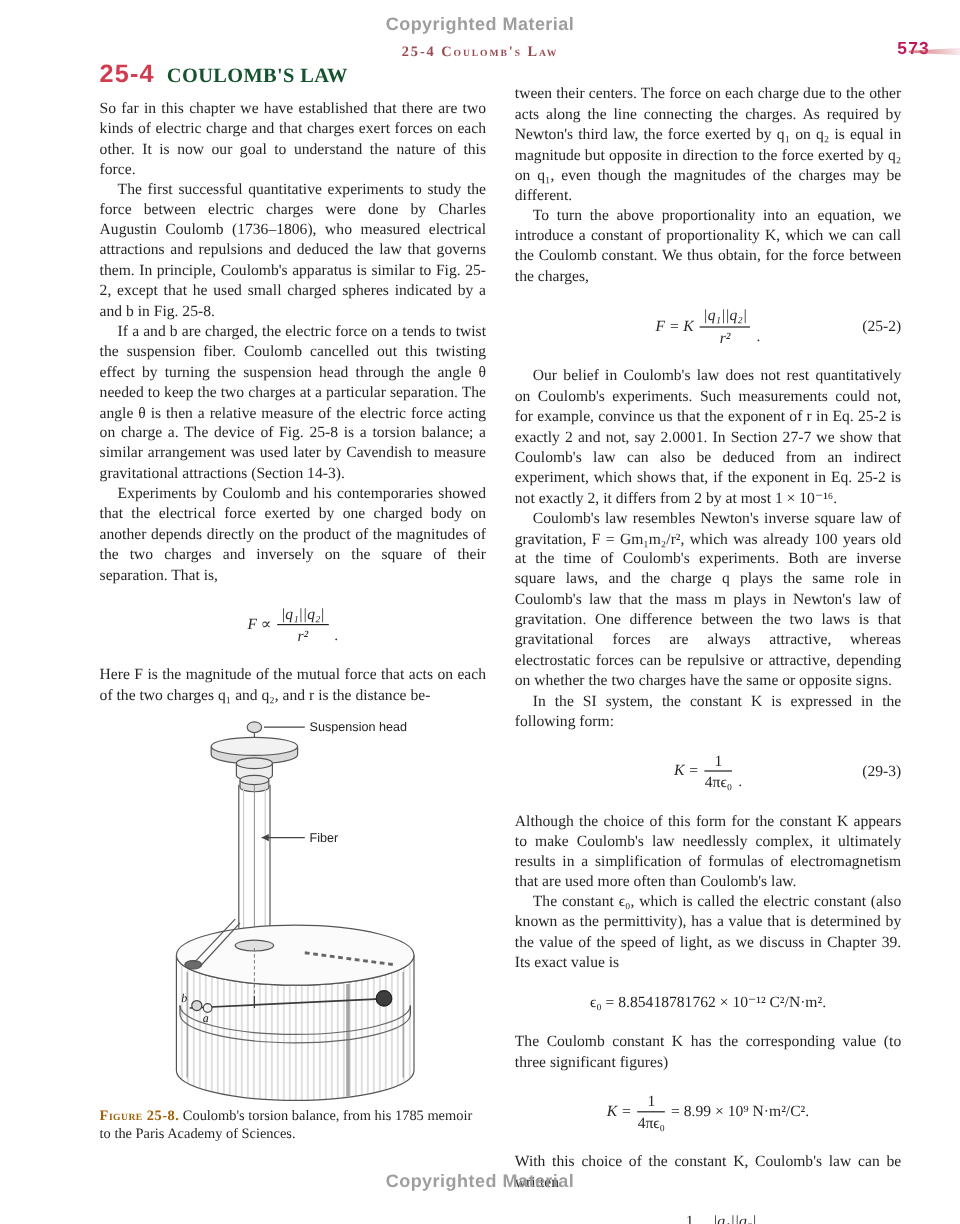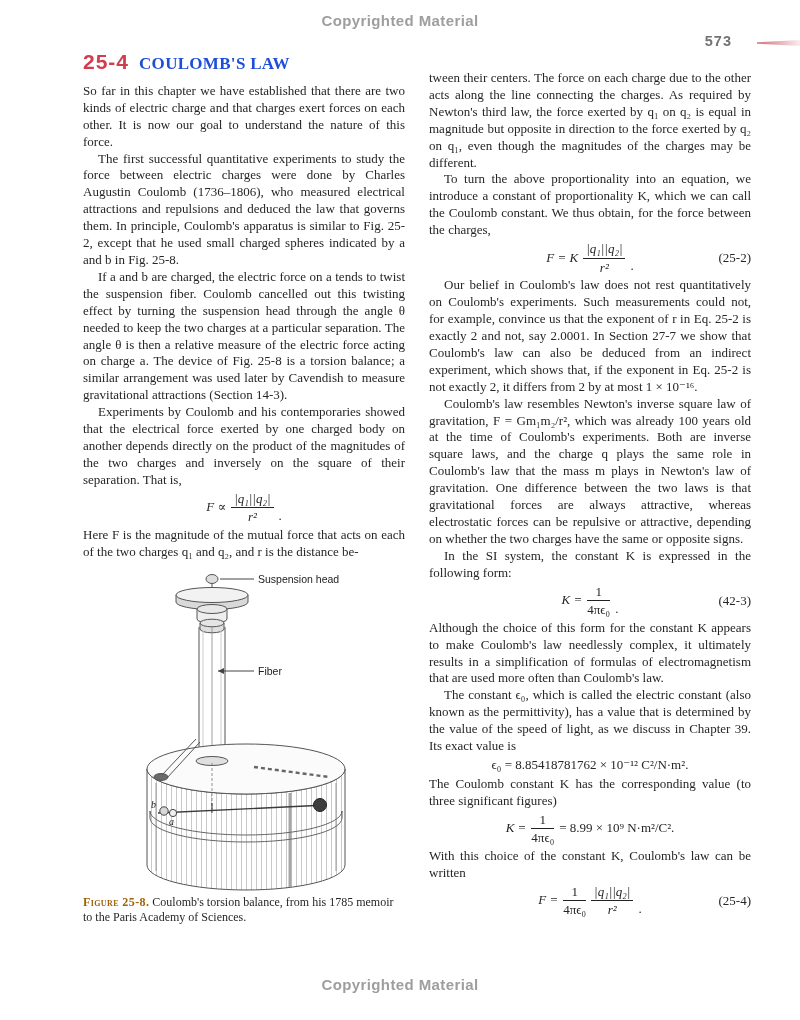--- a/index.html
+++ b/index.html
@@ -8,40 +8,40 @@
 
   .watermark{position:absolute;width:100%;text-align:center;
              font-family:"Liberation Sans","DejaVu Sans",sans-serif;
              font-weight:700;color:#9e9e9e;font-size:15px;letter-spacing:.4px;}
   .wm-top{top:12px;}
   .wm-bottom{top:976px;}
 
   .running-head{position:absolute;top:36px;width:100%;text-align:center;
                 font-variant:small-caps;font-weight:700;letter-spacing:1.6px;
                 font-size:12px;color:#9a4a52;}
-  .page-number{position:absolute;top:33px;left:672px;width:60px;text-align:right;
+  .page-number{position:absolute;top:33px;left:715px;width:60px;text-align:right;
                font-family:"Liberation Sans","DejaVu Sans",sans-serif;font-weight:700;
-               font-size:14.5px;color:#737373;letter-spacing:1px;}
+               font-size:14.5px;color:#be185d;letter-spacing:1px;}
   .swoosh{position:absolute;top:40px;left:757px;width:43px;height:6px;
           background:linear-gradient(to right,rgba(196,67,79,.75),rgba(231,180,187,.25));
           clip-path:polygon(0 38%,100% 0,100% 100%,0 62%);}
 
   .col{position:absolute;width:322px;text-align:justify;font-size:13px;line-height:16.9px;}
   .col-left{left:83px;top:54px;}
   .col-right{left:429px;top:70px;}
 
   .section-heading{margin:0 0 10px 0;display:flex;align-items:baseline;gap:10px;}
   .sec-num{font-family:"Liberation Sans","DejaVu Sans",sans-serif;font-weight:800;
            font-size:21px;color:#d13c4e;letter-spacing:1px;}
-  .sec-title{font-weight:700;font-size:17px;letter-spacing:.3px;color:#1d4ed8;}
+  .sec-title{font-weight:700;font-size:17px;letter-spacing:.3px;color:#14532d;}
 
   p.body-p{margin:0;text-indent:15px;}
   p.noindent{text-indent:0;}
 
-  .eq-row{position:relative;text-align:center;margin:2px 0;}
+  .eq-row{position:relative;text-align:center;margin:16px 0;}
   .eq-main{display:inline-flex;align-items:center;gap:5px;}
   .frac{display:inline-flex;flex-direction:column;text-align:center;
         font-size:13px;line-height:1.2;}
   .frac .num{border-bottom:1px solid #222;padding:0 3px 1px;display:block;}
   .frac .den{padding-top:1px;display:block;}
   .var{font-style:italic;}
   .eq-period{align-self:flex-end;}
   .eq-number{position:absolute;right:0;top:50%;transform:translateY(-50%);font-size:13px;}
   .eq-line{font-size:13px;text-align:center;}
 
@@ -52,20 +52,21 @@
 
   .fig-svg text{font-family:"Liberation Sans","DejaVu Sans",sans-serif;font-size:10.5px;fill:#222;}
   .fig-svg text.it{font-family:"Liberation Serif","DejaVu Serif",serif;font-style:italic;font-size:10px;}
 </style>
 </head>
 <body>
 
 <div class="page">
 
   <div class="watermark wm-top">Copyrighted Material</div>
+  <div class="running-head">25-4 Coulomb's Law</div>
   <div class="page-number">573</div>
   <div class="swoosh"></div>
 
   <div class="col col-left">
     <h2 class="section-heading">
       <span class="sec-num">25-4</span>
       <span class="sec-title">COULOMB'S LAW</span>
     </h2>
     <p class="body-p noindent">So far in this chapter we have established that there are two kinds of electric charge and that charges exert forces on each other. It is now our goal to understand the nature of this force.</p>
     <p class="body-p">The first successful quantitative experiments to study the force between electric charges were done by Charles Augustin Coulomb (1736–1806), who measured electrical attractions and repulsions and deduced the law that governs them. In principle, Coulomb's apparatus is similar to Fig. 25-2, except that he used small charged spheres indicated by a and b in Fig. 25-8.</p>
@@ -179,21 +180,21 @@
 
     <div class="eq-row">
       <span class="eq-main">
         <span class="var">K =</span>
         <span class="frac">
           <span class="num">1</span>
           <span class="den">4πϵ₀</span>
         </span>
         <span class="eq-period">.</span>
       </span>
-      <span class="eq-number">(42-3)</span>
+      <span class="eq-number">(29-3)</span>
     </div>
 
     <p class="body-p noindent">Although the choice of this form for the constant K appears to make Coulomb's law needlessly complex, it ultimately results in a simplification of formulas of electromagnetism that are used more often than Coulomb's law.</p>
     <p class="body-p">The constant ϵ₀, which is called the electric constant (also known as the permittivity), has a value that is determined by the value of the speed of light, as we discuss in Chapter 39. Its exact value is</p>
 
     <div class="eq-row">
       <span class="eq-line">ϵ₀ = 8.85418781762 × 10⁻¹² C²/N·m².</span>
     </div>
 
     <p class="body-p noindent">The Coulomb constant K has the corresponding value (to three significant figures)</p>

